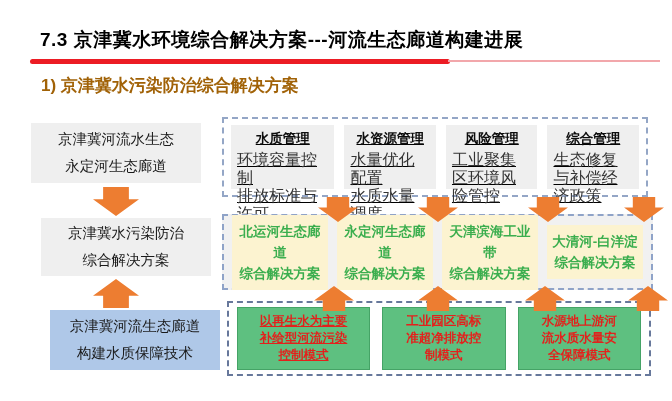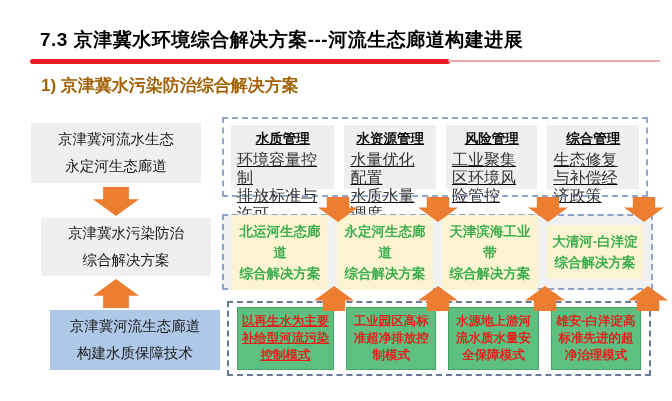--- a/index.html
+++ b/index.html
@@ -167,20 +167,15 @@
     <div class="mode-box">
       <div>工业园区高标</div>
       <div>准超净排放控</div>
       <div>制模式</div>
     </div>
     <div class="mode-box">
       <div>水源地上游河</div>
       <div>流水质水量安</div>
       <div>全保障模式</div>
     </div>
-    <div class="mode-box">
-      <div>雄安-白洋淀高</div>
-      <div>标准先进的超</div>
-      <div>净治理模式</div>
-    </div>
   </div>
 
 </div>
 
 </body></html>

